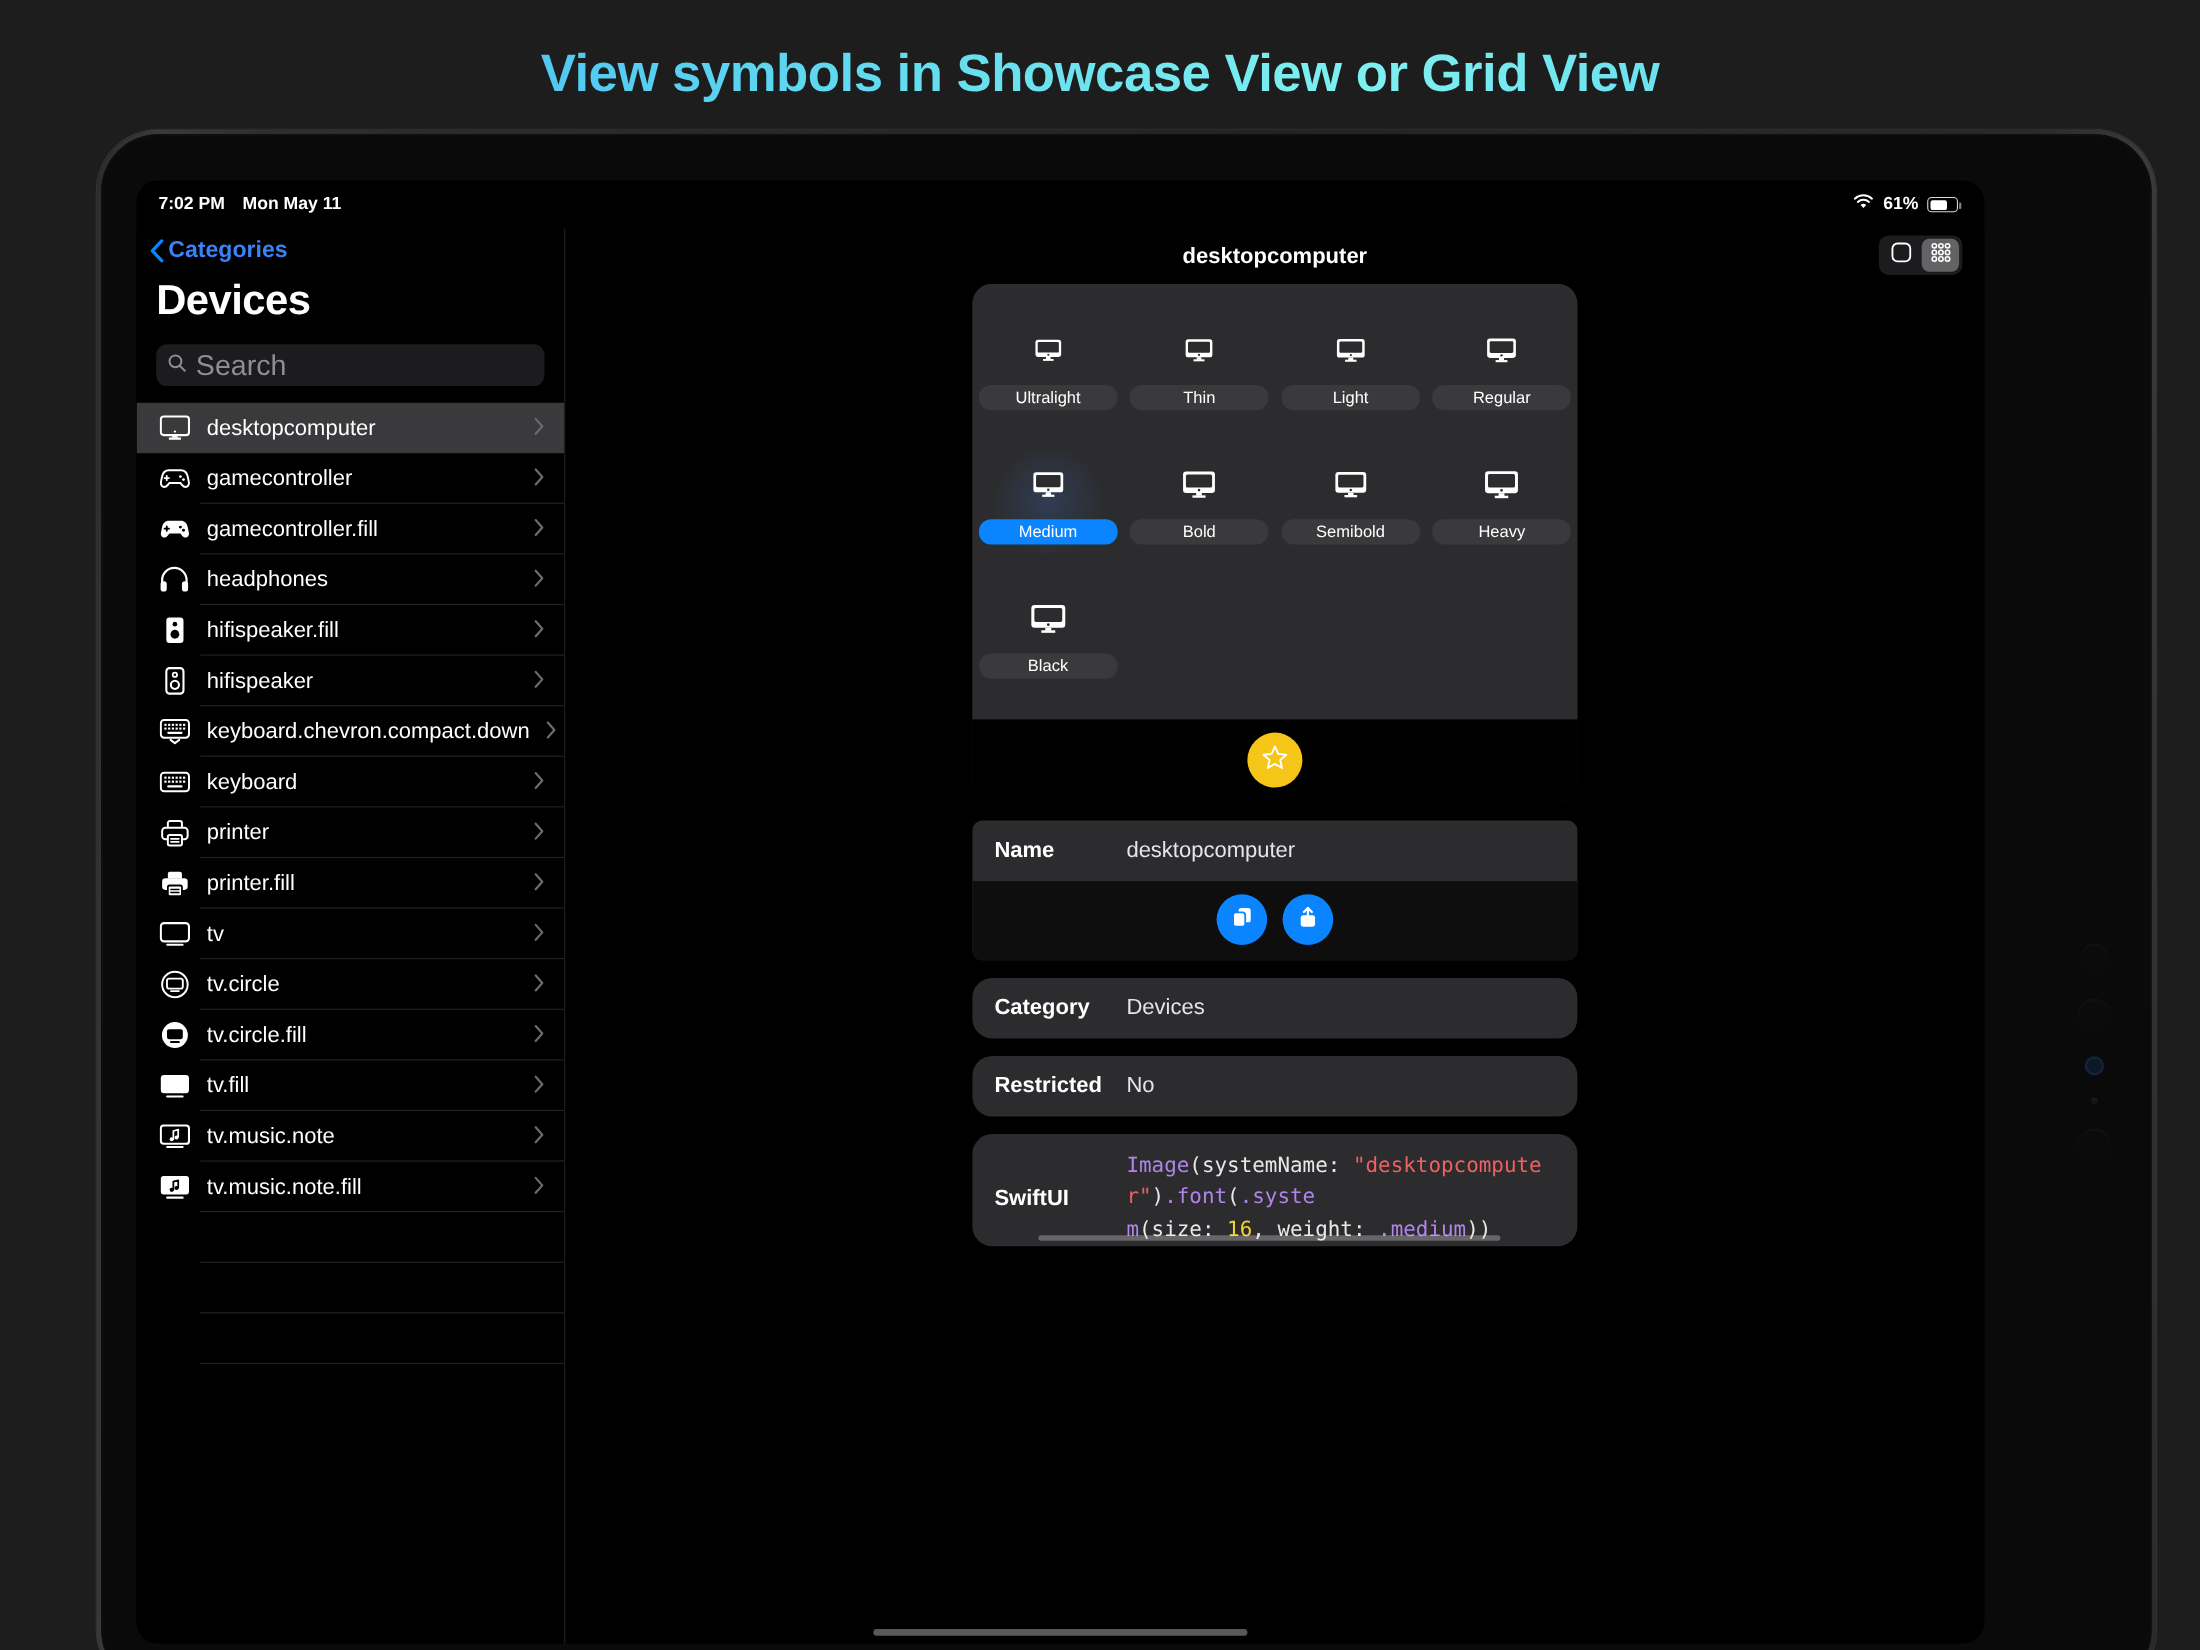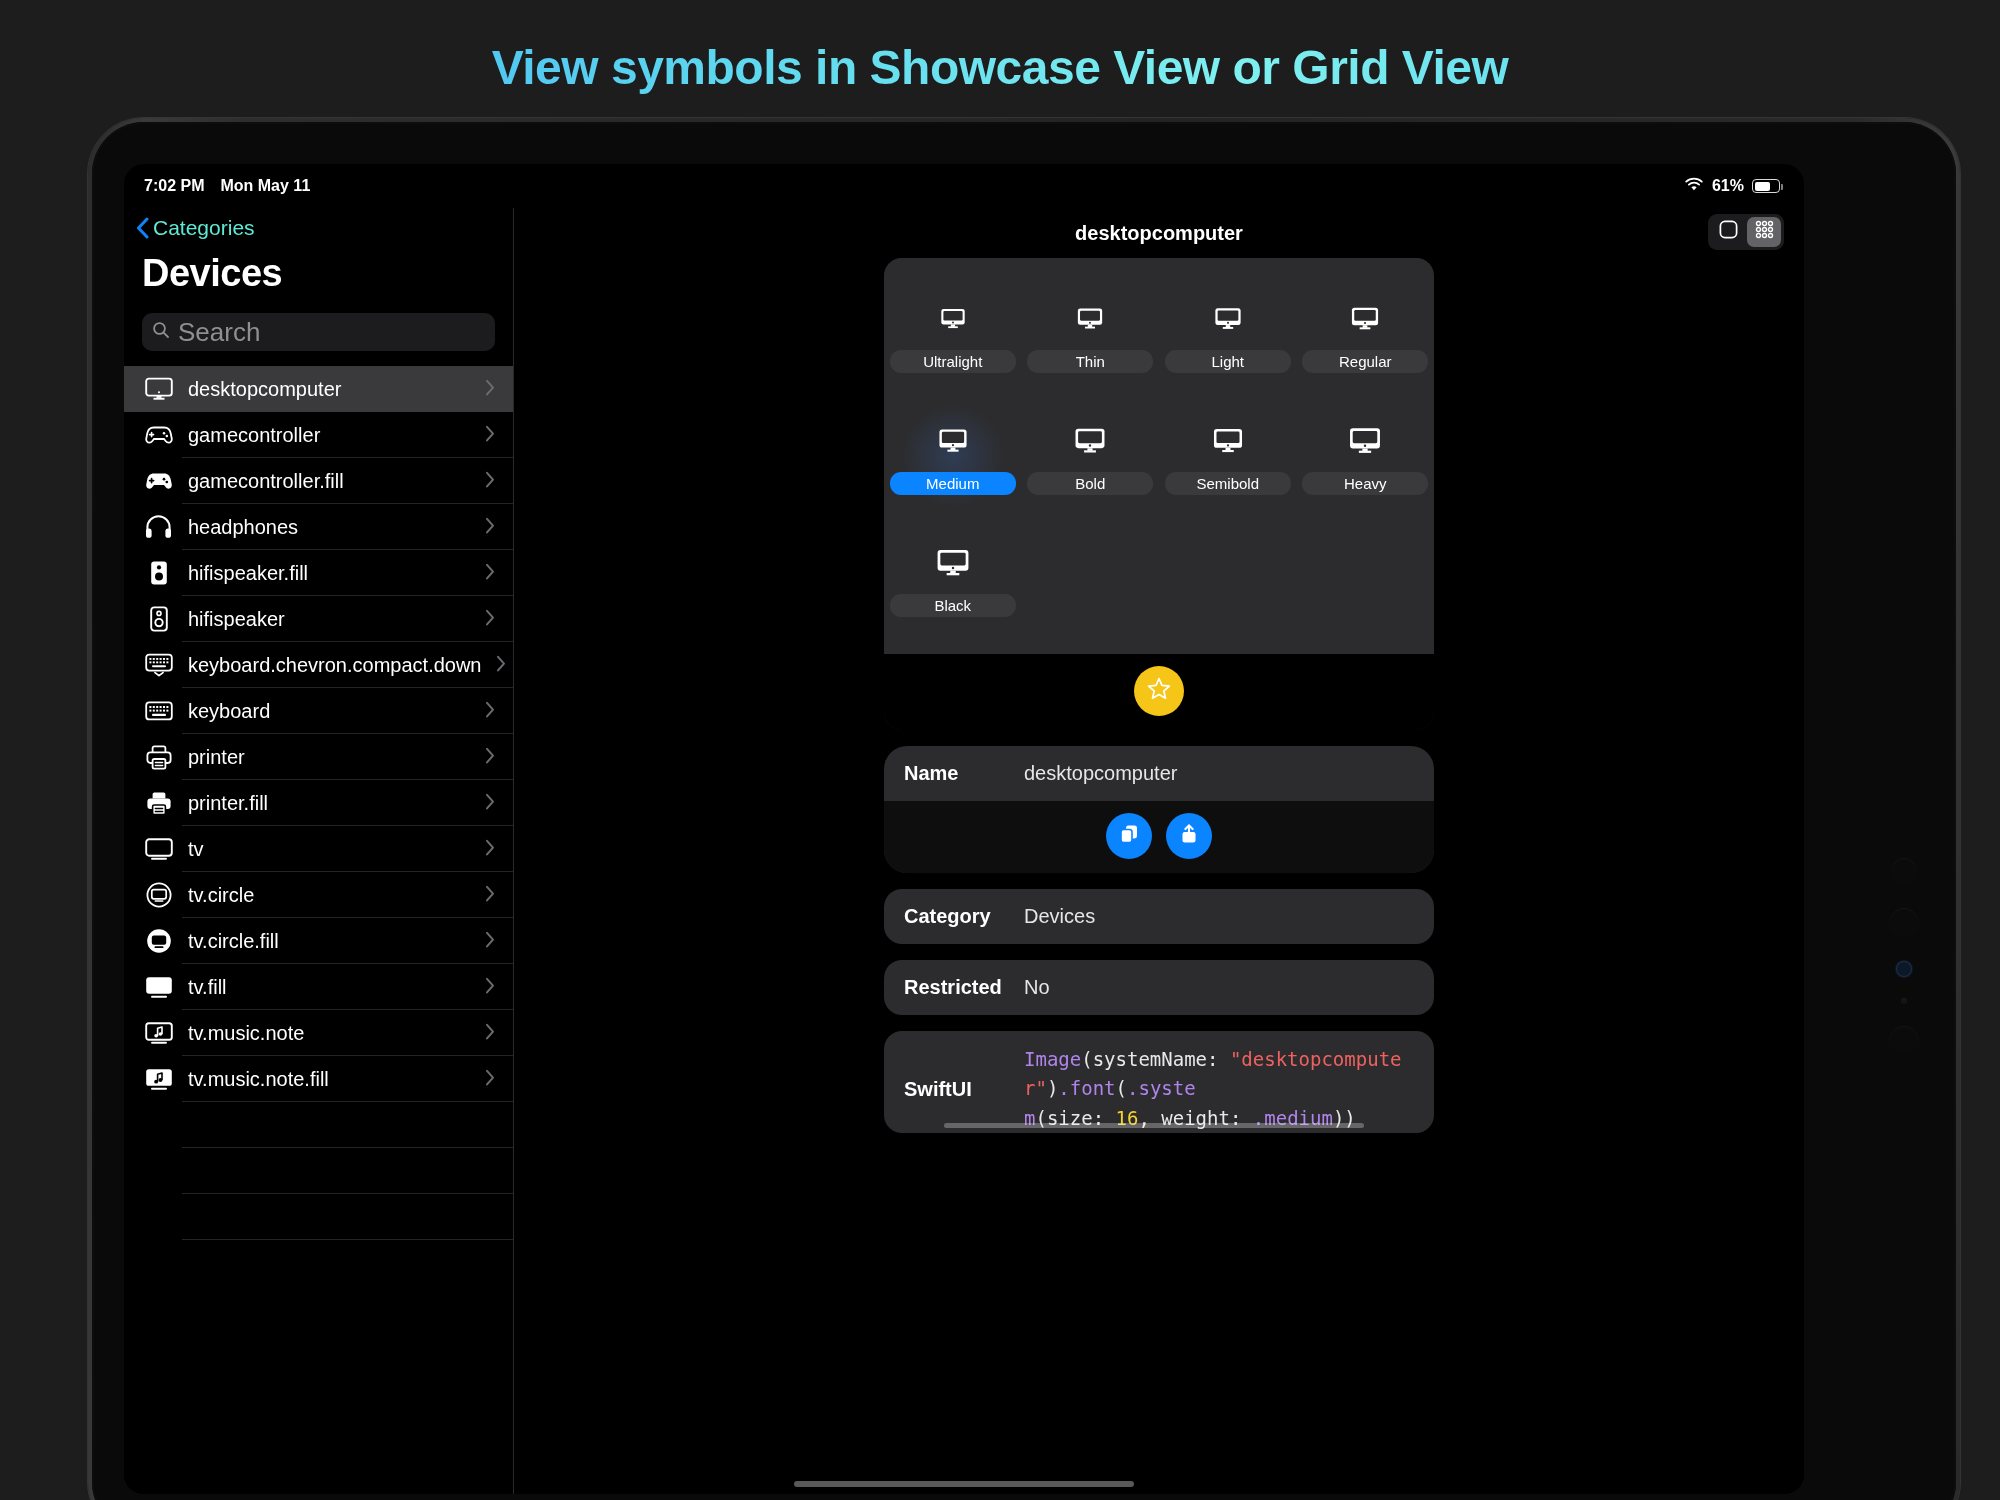--- a/index.html
+++ b/index.html
@@ -88,21 +88,21 @@
   .split { position: absolute; top: 44px; left: 0; right: 0; bottom: 0; display: flex; }
   .sidebar {
     width: 390px; height: 100%; background: #000; position: relative;
     border-right: 1px solid #2a2a2a;
   }
   .detail { flex: 1; height: 100%; background: #000; position: relative; }
 
   
   .backlink {
     display: flex; align-items: center; gap: 4px;
-    padding: 8px 0 0 12px; color: #5eead4; font-size: 21px;
+    padding: 8px 0 0 12px; color: #3b82f6; font-size: 21px; font-weight: bold;
   }
   .backlink svg { display: block; }
   .sb-title { padding: 12px 18px 4px 18px; font-size: 38px; font-weight: 700; color: #fff; letter-spacing: -0.5px; }
 
   .searchbar {
     margin: 14px 18px 10px 18px; height: 38px; border-radius: 10px;
     background: #1c1c1e; display: flex; align-items: center; gap: 8px; padding: 0 10px;
   }
   .searchbar .ph { color: #8e8e93; font-size: 26px; }
 
@@ -161,21 +161,21 @@
                border-radius: 0 0 18px 18px; }
   .star {
     width: 50px; height: 50px; border-radius: 50%; background: #f5c518;
     display: flex; align-items: center; justify-content: center;
   }
 
   
   .inforow { display: flex; align-items: center; padding: 16px 20px; }
   .infokey { width: 120px; color: #fff; font-size: 20px; font-weight: 700; flex:none; }
   .infoval { color: #e5e5ea; font-size: 20px; }
-  .namecard { background: #2c2c2e; border-radius: 23px; overflow: hidden; }
+  .namecard { background: #2c2c2e; border-radius: 9px; overflow: hidden; }
   .namecard .actions {
     background: #0e0e0e; display: flex; justify-content: center; gap: 14px; padding: 12px 0 14px 0;
   }
   .abtn { width: 46px; height: 46px; border-radius: 50%; background:#0a84ff;
           display:flex; align-items:center; justify-content:center; }
   .plaincard { background: #2c2c2e; border-radius: 18px; }
 
   .codecard { background: #2c2c2e; border-radius: 18px; display:flex; align-items:center; padding: 14px 0 0 20px; position: relative; overflow:hidden; }
   .codecard .infokey { padding-top: 0; }
   .code {

